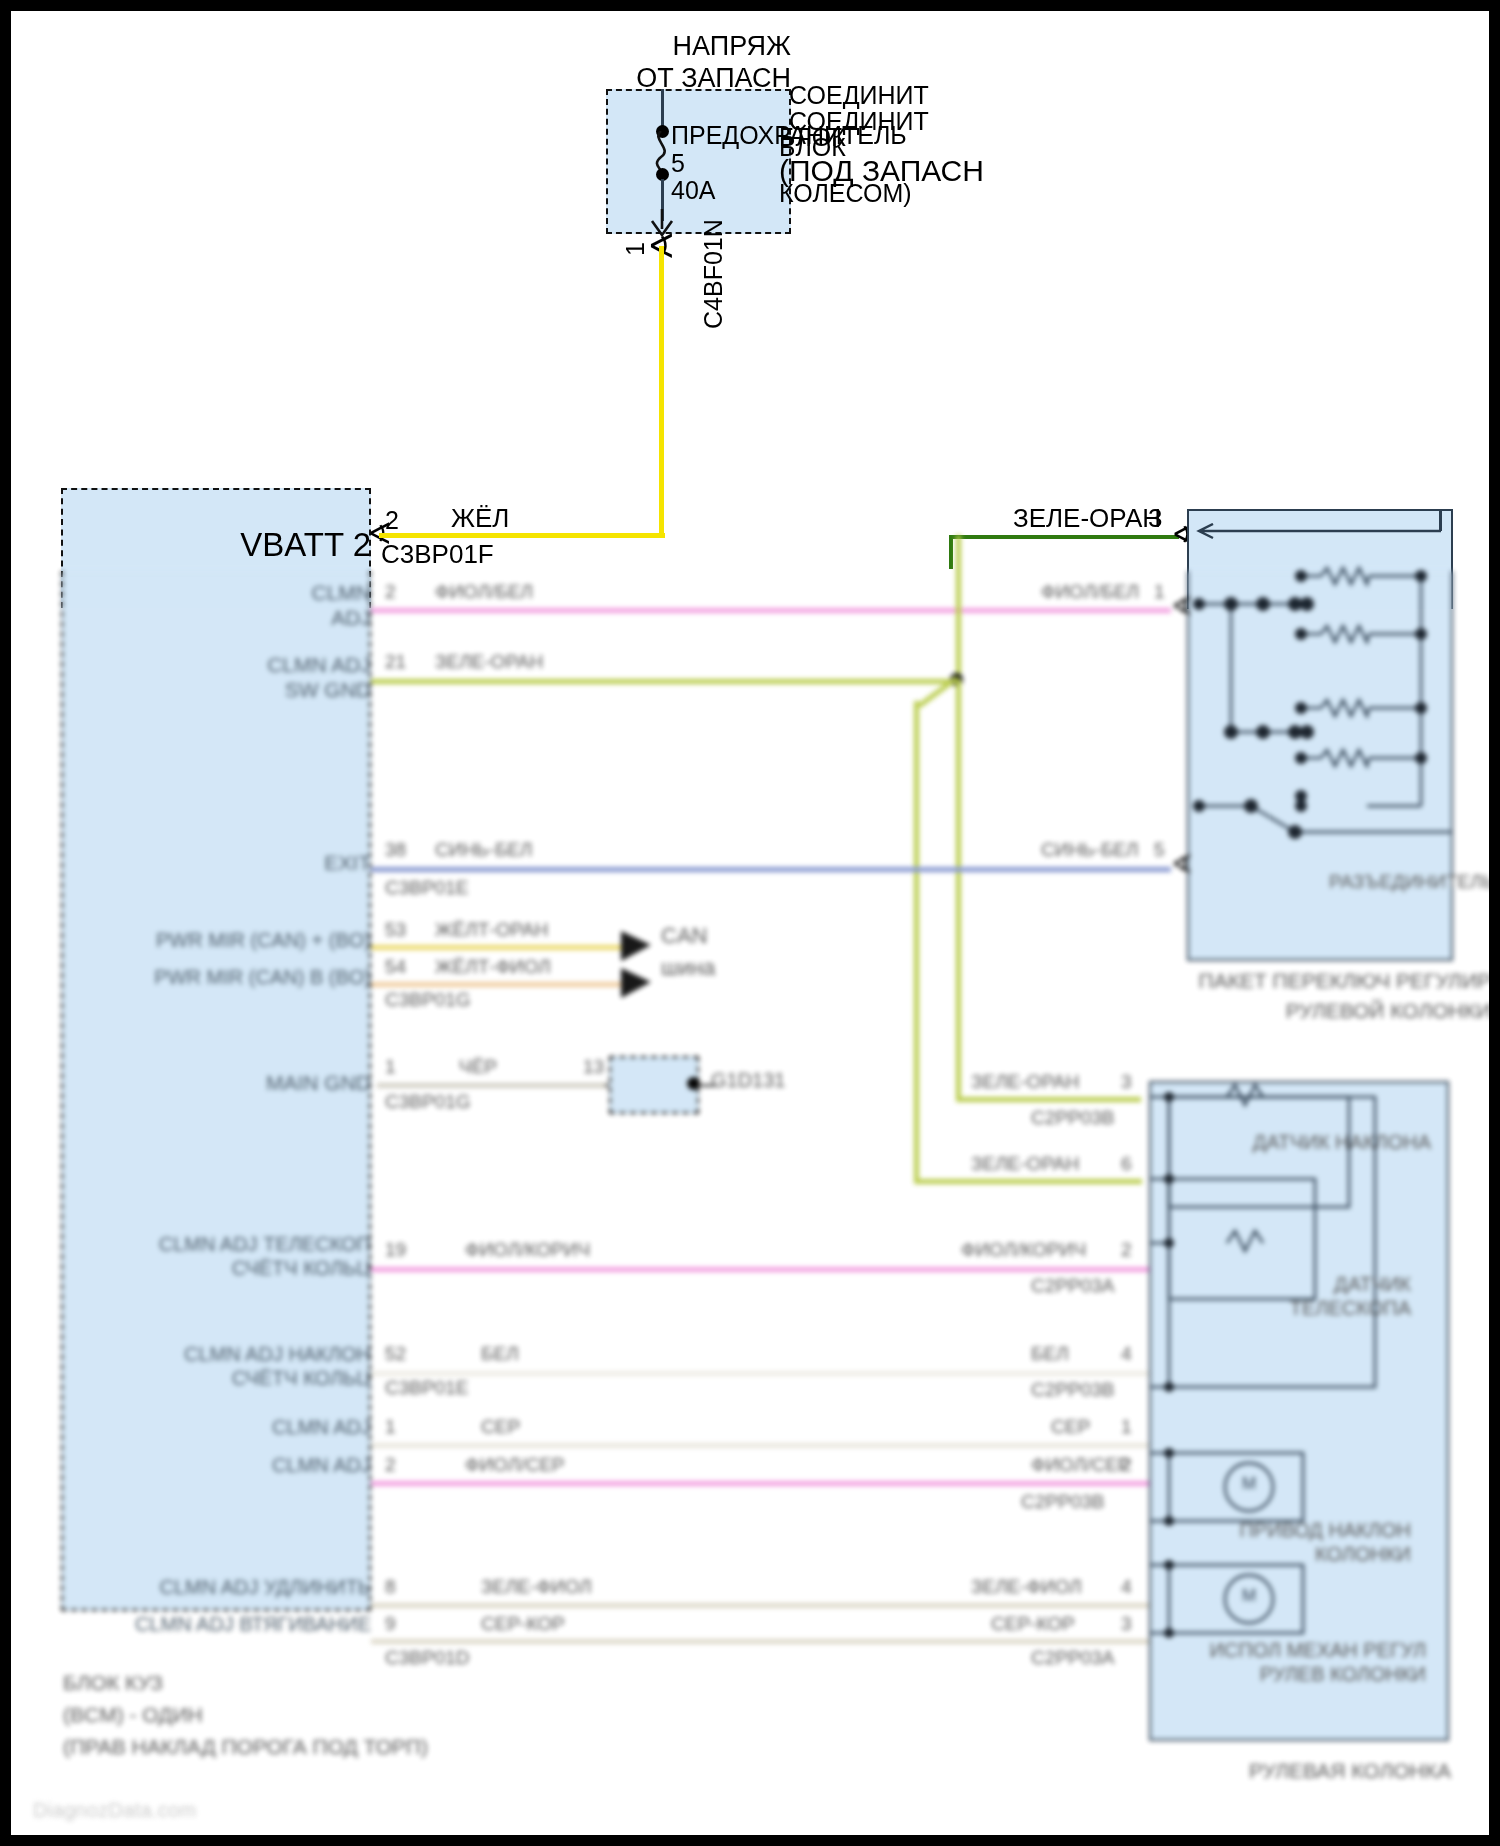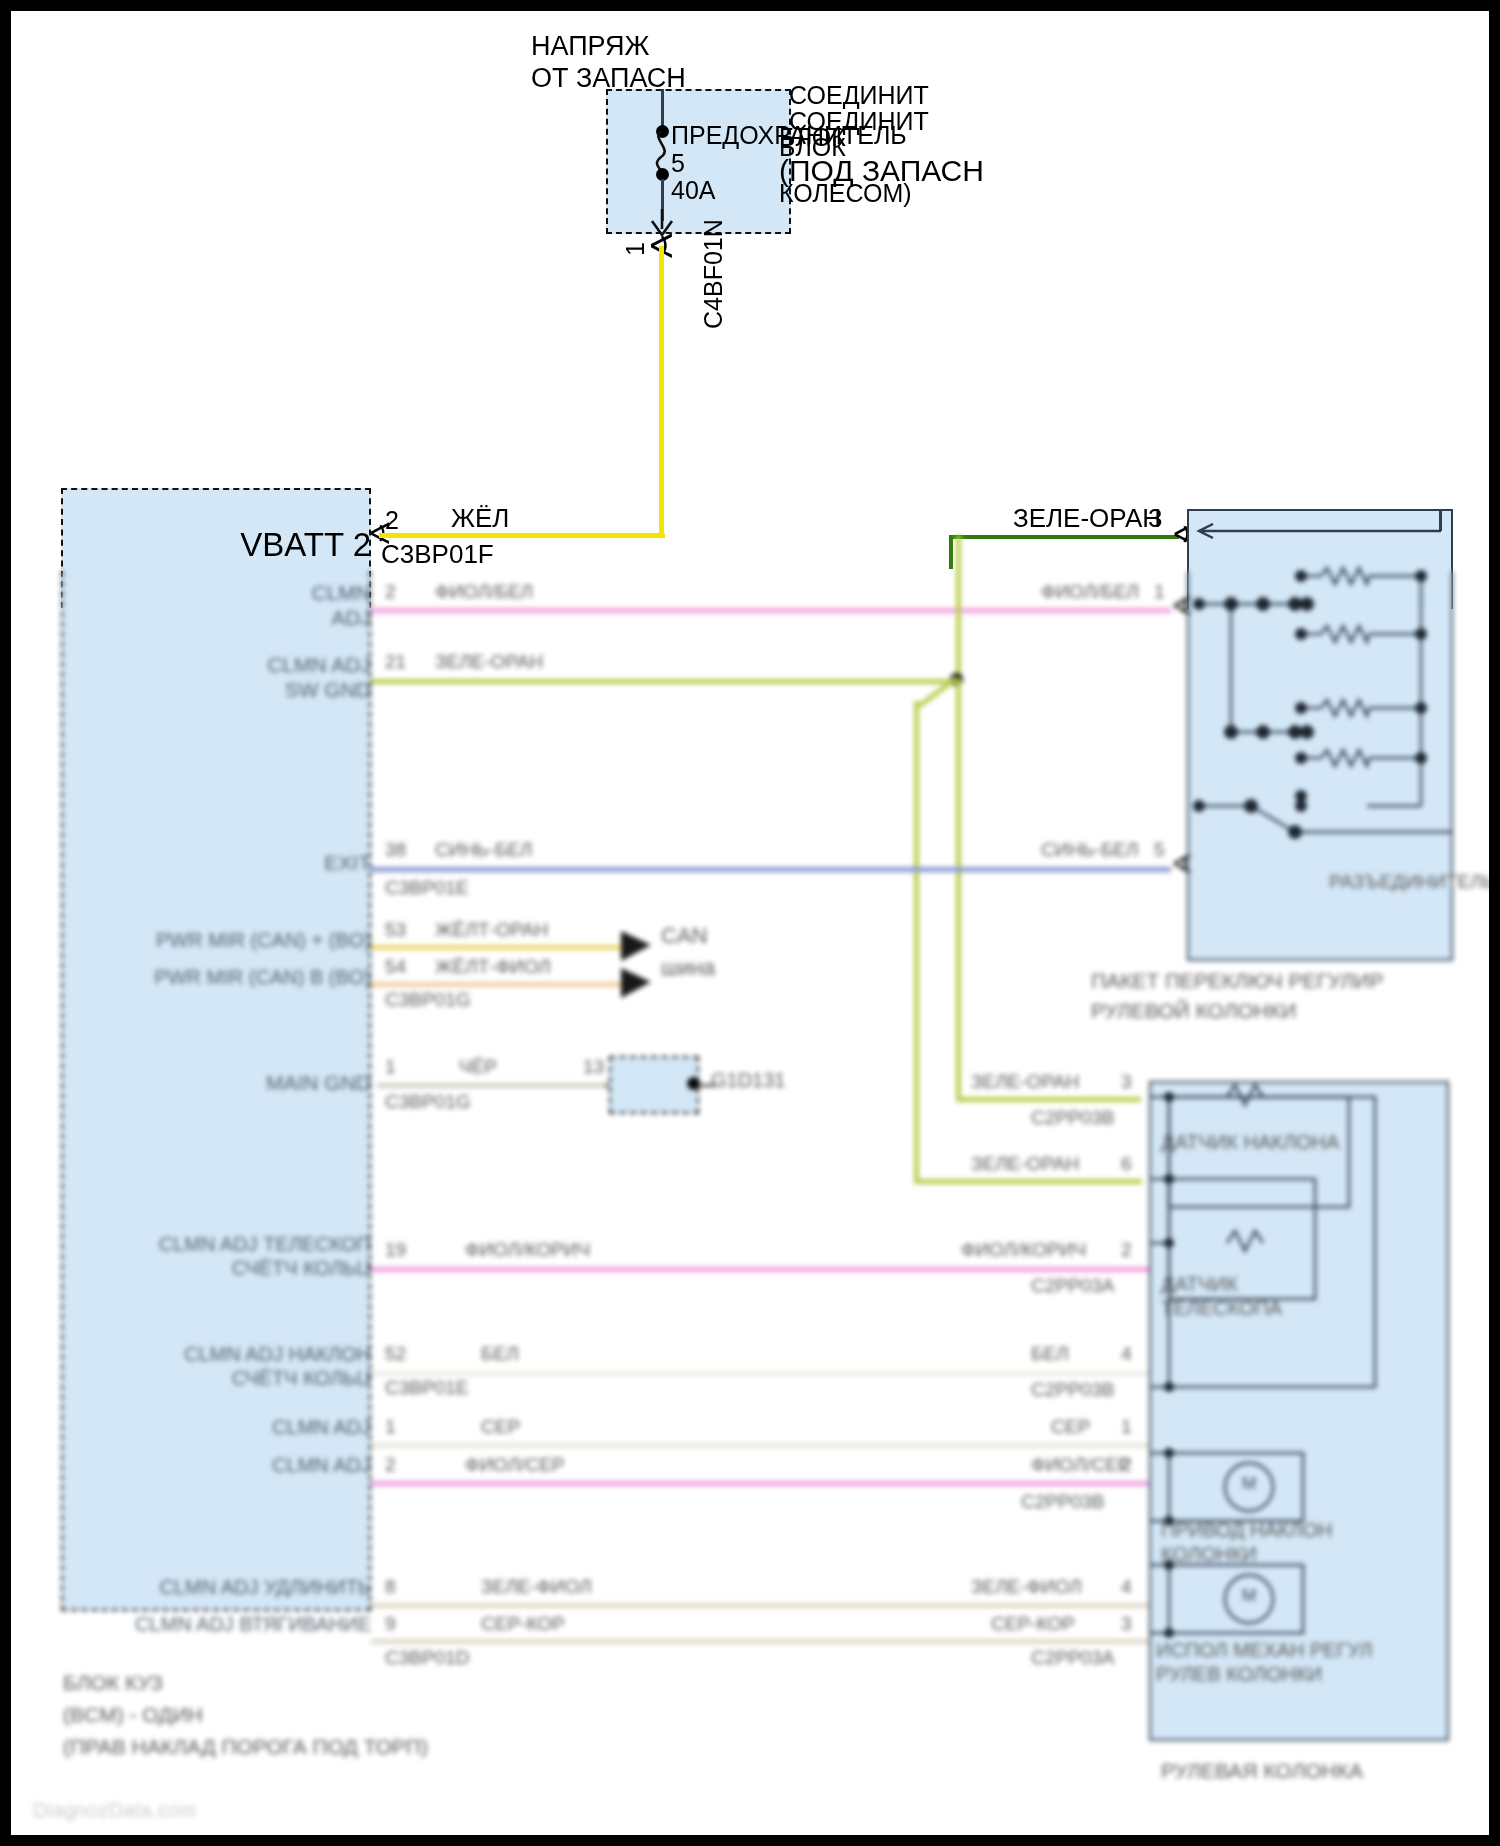--- a/index.html
+++ b/index.html
@@ -18,21 +18,21 @@
   
   #sharp-layer, #blur-layer{position:absolute;left:0;top:0;width:1478px;height:1824px;}
   #blur-layer{filter:blur(2.6px);opacity:.97;}
 
   .box{position:absolute;box-sizing:border-box;}
   .blue{background:#d3e7f7;}
   .dash{border:2.5px dashed #111;}
   .solid{border:2px solid #2c3e50;}
 
   .lbl{position:absolute;white-space:pre;color:#000;line-height:1.18;}
-  .c{ text-align:left;}
+  .c{ text-align:right;}
   .r{ text-align:right;}
 
   .wire{position:absolute;}
   .h{height:5px;}
   .v{width:5px;}
 
   .dot{position:absolute;width:13px;height:13px;border-radius:50%;background:#000;}
 
   .vline{position:absolute;width:2.5px;background:#2c3e50;}
   .hline{position:absolute;height:2.5px;background:#2c3e50;}

